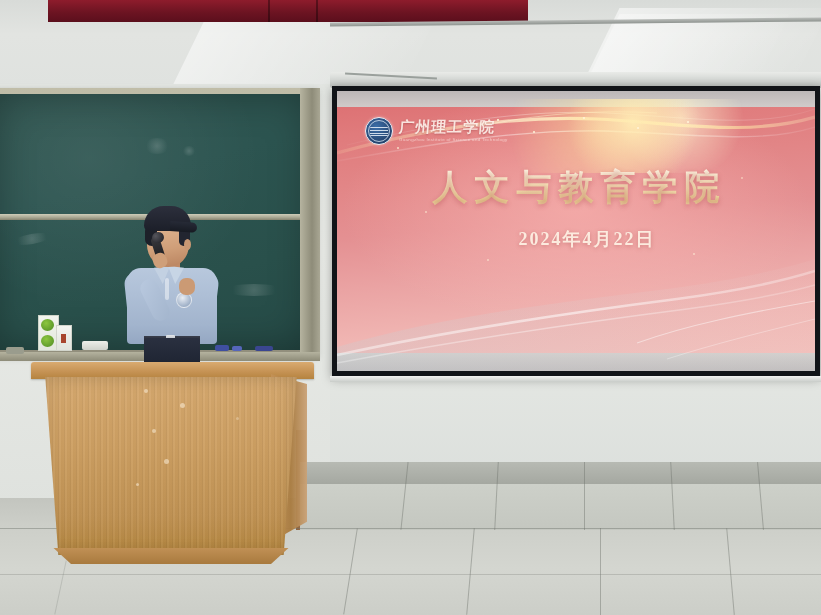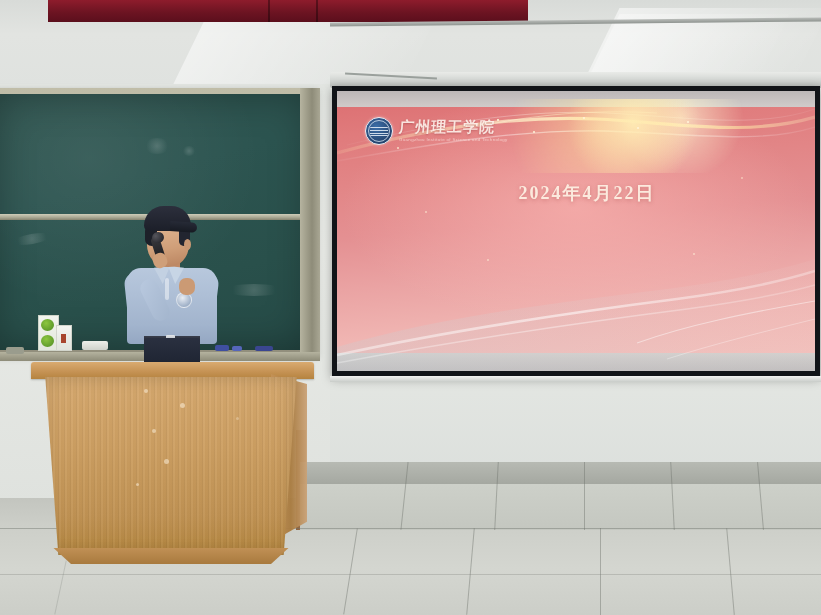--- a/index.html
+++ b/index.html
@@ -502,20 +502,21 @@
 
       <div class="slide-logo">
         <div class="logo-seal"></div>
         <div>
           <div class="logo-text-cn">广州理工学院</div>
           <div class="logo-text-en">Guangzhou Institute of Science and Technology</div>
         </div>
       </div>
 
       <div class="slide-title-wrap">
+        <div class="slide-title">人文与教育学院</div>
         <div class="slide-date">2024年4月22日</div>
       </div>
 
     </div>
   </div>
   <div class="screen-bottom-bar"></div>
 
   <div class="person">
     <div class="p-arm-l"></div>
     <div class="p-arm-r"></div>

